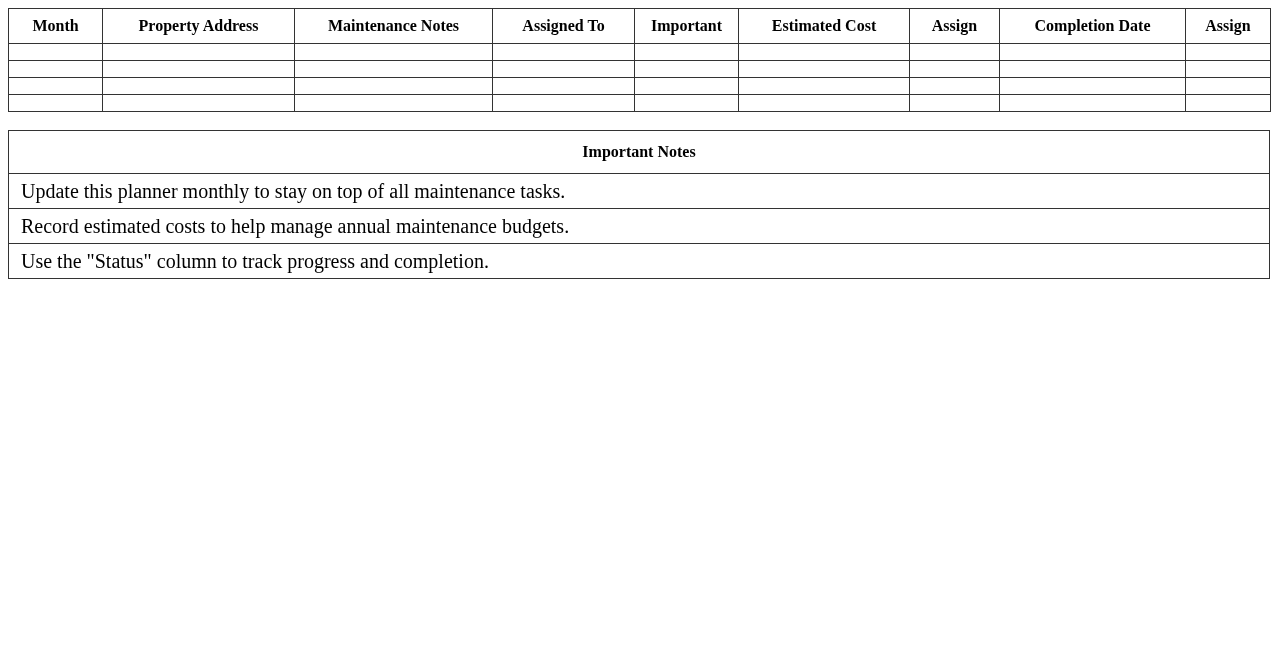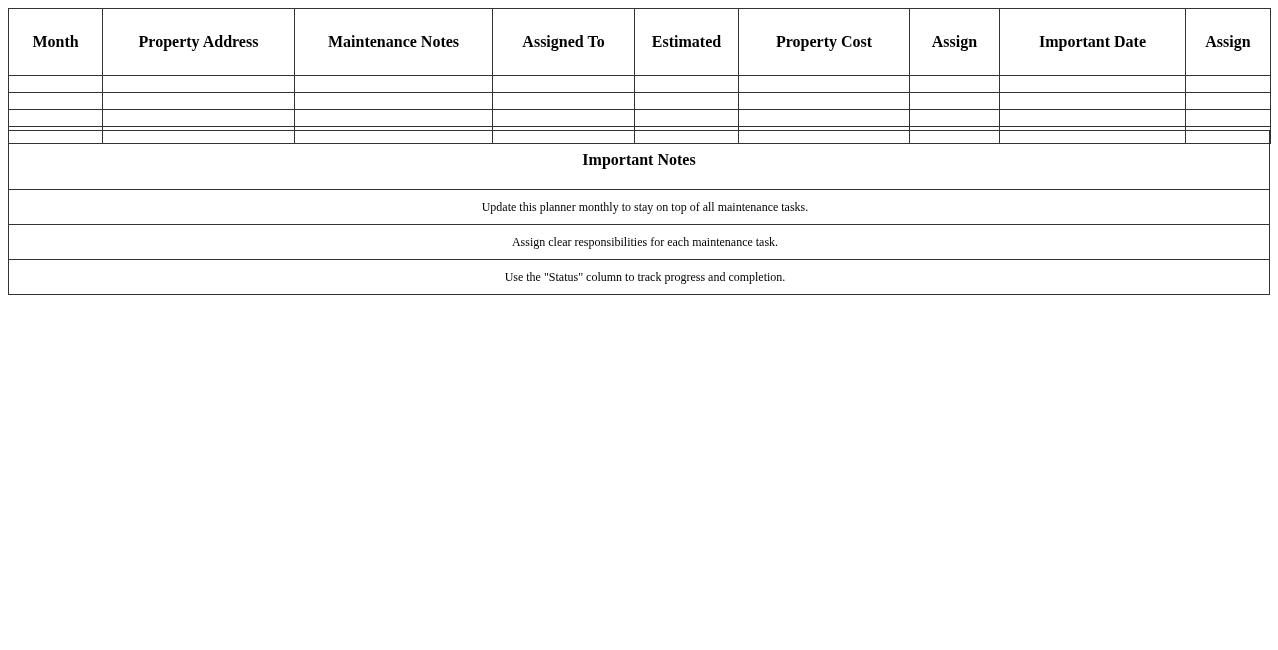--- a/index.html
+++ b/index.html
@@ -3,25 +3,25 @@
 <meta charset="utf-8">
 <style>
   html, body { margin: 0; padding: 0; background: #ffffff; }
   body {
     width: 1278px; height: 650px; position: relative;
     font-family: "Liberation Serif", serif; color: #000;
   }
   table { border-collapse: collapse; position: absolute; left: 8px; width: 1262px; table-layout: fixed; }
   td, th { border: 1px solid #333; }
   #planner { top: 8px; }
-  #planner th { height: 34px; font-size: 16px; font-weight: bold; text-align: center; padding: 16px; }
+  #planner th { height: 34px; font-size: 16px; font-weight: bold; text-align: center; padding: 0; }
   #planner td { height: 16px; padding: 0; }
   #notes { top: 130px; }
-  #notes th { height: 34px; font-size: 16px; font-weight: bold; text-align: center; padding: 12px; }
-  #notes td { height: 34px; font-size: 12px; text-align: center; padding: 0 0 0 12px; }
+  #notes th { height: 34px; font-size: 16px; font-weight: bold; text-align: center; padding: 4px; }
+  #notes td { height: 34px; font-size: 20px; text-align: left; padding: 0 0 0 12px; }
 </style>
 </head>
 <body>
 
 <table id="planner">
   <colgroup id="planner-cols">
       <col style="width: 94px;">
       <col style="width: 192px;">
       <col style="width: 198px;">
       <col style="width: 142px;">
@@ -30,24 +30,24 @@
       <col style="width: 90px;">
       <col style="width: 186px;">
       <col style="width: 85px;">
     </colgroup>
   <thead>
     <tr>
       <th>Month</th>
       <th>Property Address</th>
       <th>Maintenance Notes</th>
       <th>Assigned To</th>
-      <th>Estimated</th>
-      <th>Property Cost</th>
+      <th>Important</th>
+      <th>Estimated Cost</th>
       <th>Assign</th>
-      <th>Important Date</th>
+      <th>Completion Date</th>
       <th>Assign</th>
     </tr>
   </thead>
   <tbody>
     <tr>
       <td></td>
       <td></td>
       <td></td>
       <td></td>
       <td></td>
@@ -96,19 +96,19 @@
   <thead>
     <tr>
       <th>Important Notes</th>
     </tr>
   </thead>
   <tbody>
     <tr>
         <td>Update this planner monthly to stay on top of all maintenance tasks.</td>
       </tr>
     <tr>
-        <td>Assign clear responsibilities for each maintenance task.</td>
+        <td>Record estimated costs to help manage annual maintenance budgets.</td>
       </tr>
     <tr>
         <td>Use the "Status" column to track progress and completion.</td>
       </tr>
   </tbody>
 </table>
 
 </body></html>

